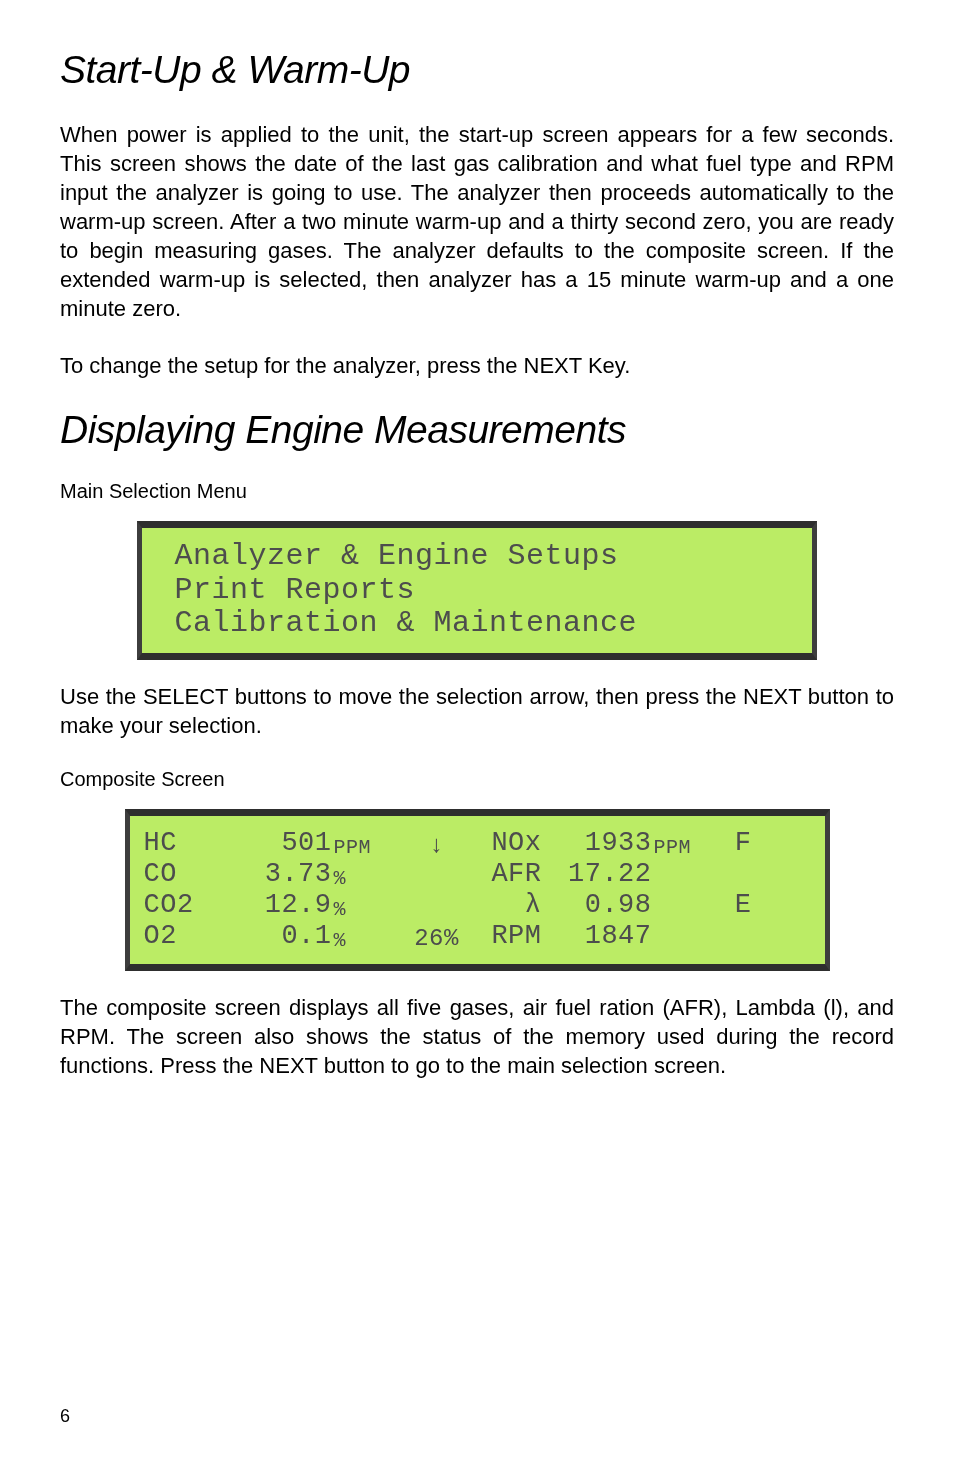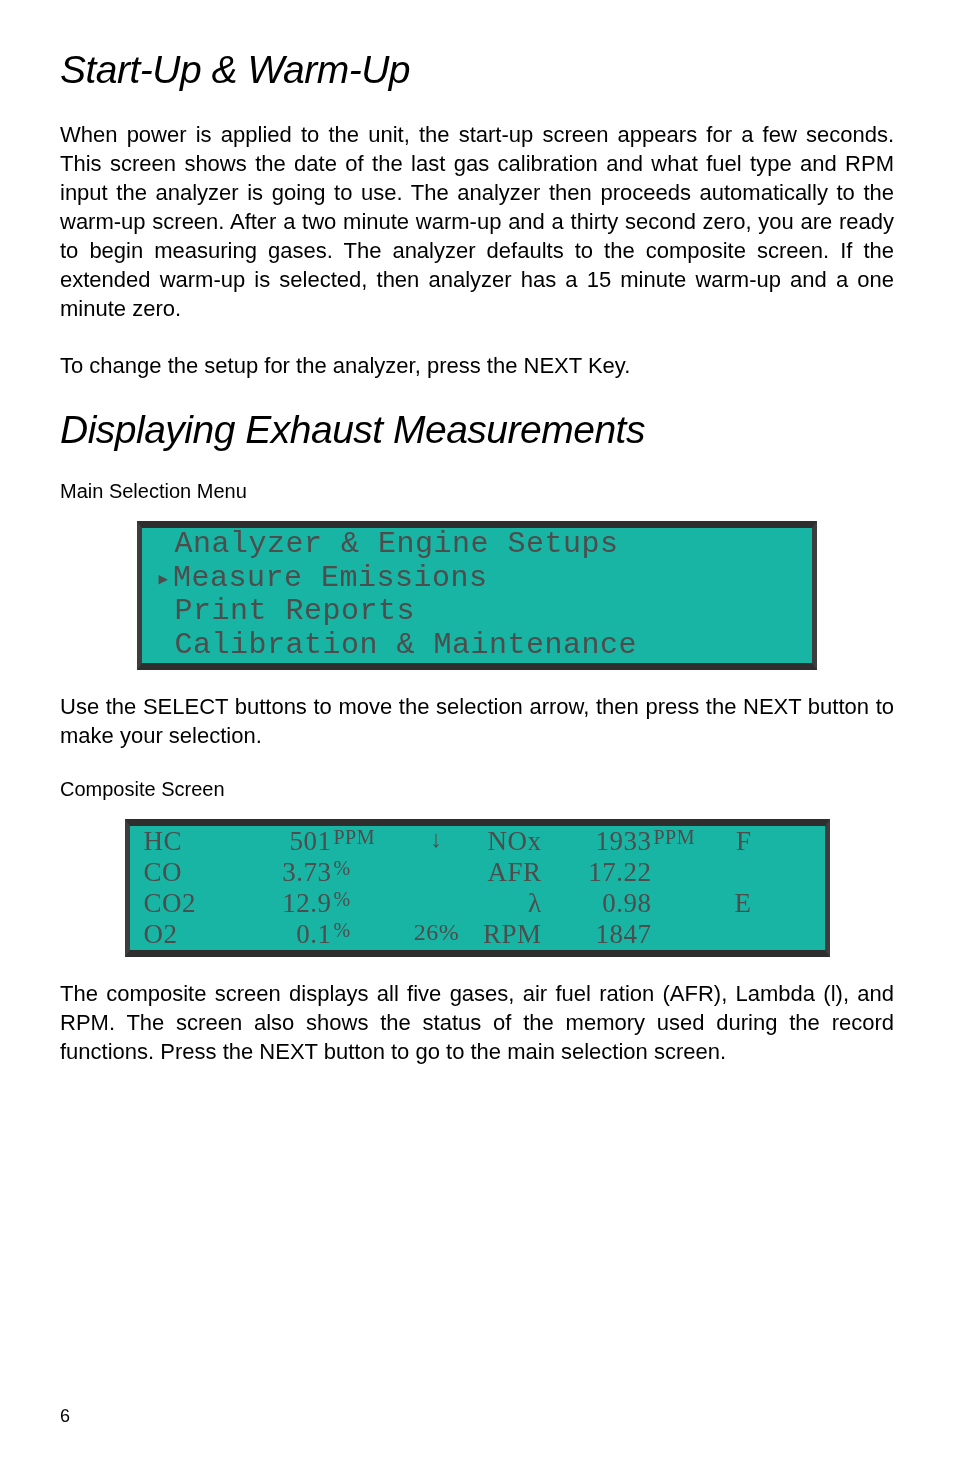--- a/index.html
+++ b/index.html
@@ -32,22 +32,22 @@
       font-size: 20px;
       font-weight: normal;
       margin-bottom: 18px;
     }
     .lcd-screen {
       display: block;
       margin: 0 auto 22px auto;
       border: 5px solid #3a3a3a;
       border-top: 7px solid #2a2a2a;
       border-bottom: 7px solid #2a2a2a;
-      background: #14b8a6;
-      padding: 0 14px;
+      background: #bef264;
+      padding: 12px 14px;
       font-family: 'Courier New', monospace;
       font-size: 30px;
       line-height: 1.12;
       color: #4a4a4a;
       filter: blur(0.6px) contrast(0.95);
       letter-spacing: 0.5px;
     }
     .lcd-menu {
       width: 680px;
     }
@@ -59,23 +59,22 @@
       content: "▸";
       margin-right: 2px;
       font-size: 24px;
     }
     .lcd-composite {
       width: 705px;
       font-size: 27px;
     }
     .composite-row {
       display: flex;
-      align-items: flex-start;
+      align-items: flex-end;
       line-height: 1.15;
-      font-family: Liberation Serif, serif;
     }
     .composite-row .lbl {
       width: 58px;
     }
     .composite-row .val {
       width: 130px;
       text-align: right;
     }
     .composite-row .unit {
       width: 70px;
@@ -113,27 +112,26 @@
   </style>
 </head>
 <body>
 
 <h1 class="heading-main">Start-Up &amp; Warm-Up</h1>
 
 <p class="body-text">When power is applied to the unit, the start-up screen appears for a few seconds.  This screen shows the date of the last gas calibration and what fuel type and RPM input the analyzer is going to use.  The analyzer then proceeds automatically to the warm-up screen.  After a two minute warm-up and a thirty second zero, you are ready to begin measuring gases.  The analyzer defaults to the composite screen.  If the extended warm-up is selected, then analyzer has a 15 minute warm-up and a one minute zero.</p>
 
 <p class="body-text">To change the setup for the analyzer, press the NEXT Key.</p>
 
-<h1 class="heading-main">Displaying Exhaust Measurements</h1>
+<h1 class="heading-main">Displaying Engine Measurements</h1>
 
 <h2 class="sub-heading">Main Selection Menu</h2>
 
 <div class="lcd-screen lcd-menu">
   <span class="menu-item"> Analyzer &amp; Engine Setups</span>
-  <span class="menu-item selected">Measure Emissions</span>
   <span class="menu-item"> Print Reports</span>
   <span class="menu-item"> Calibration &amp; Maintenance</span>
 </div>
 
 <p class="body-text">Use the SELECT buttons to move the selection arrow, then press the NEXT button to make your selection.</p>
 
 <h2 class="sub-heading">Composite  Screen</h2>
 
 <div class="lcd-screen lcd-composite">
   <div class="composite-row">

